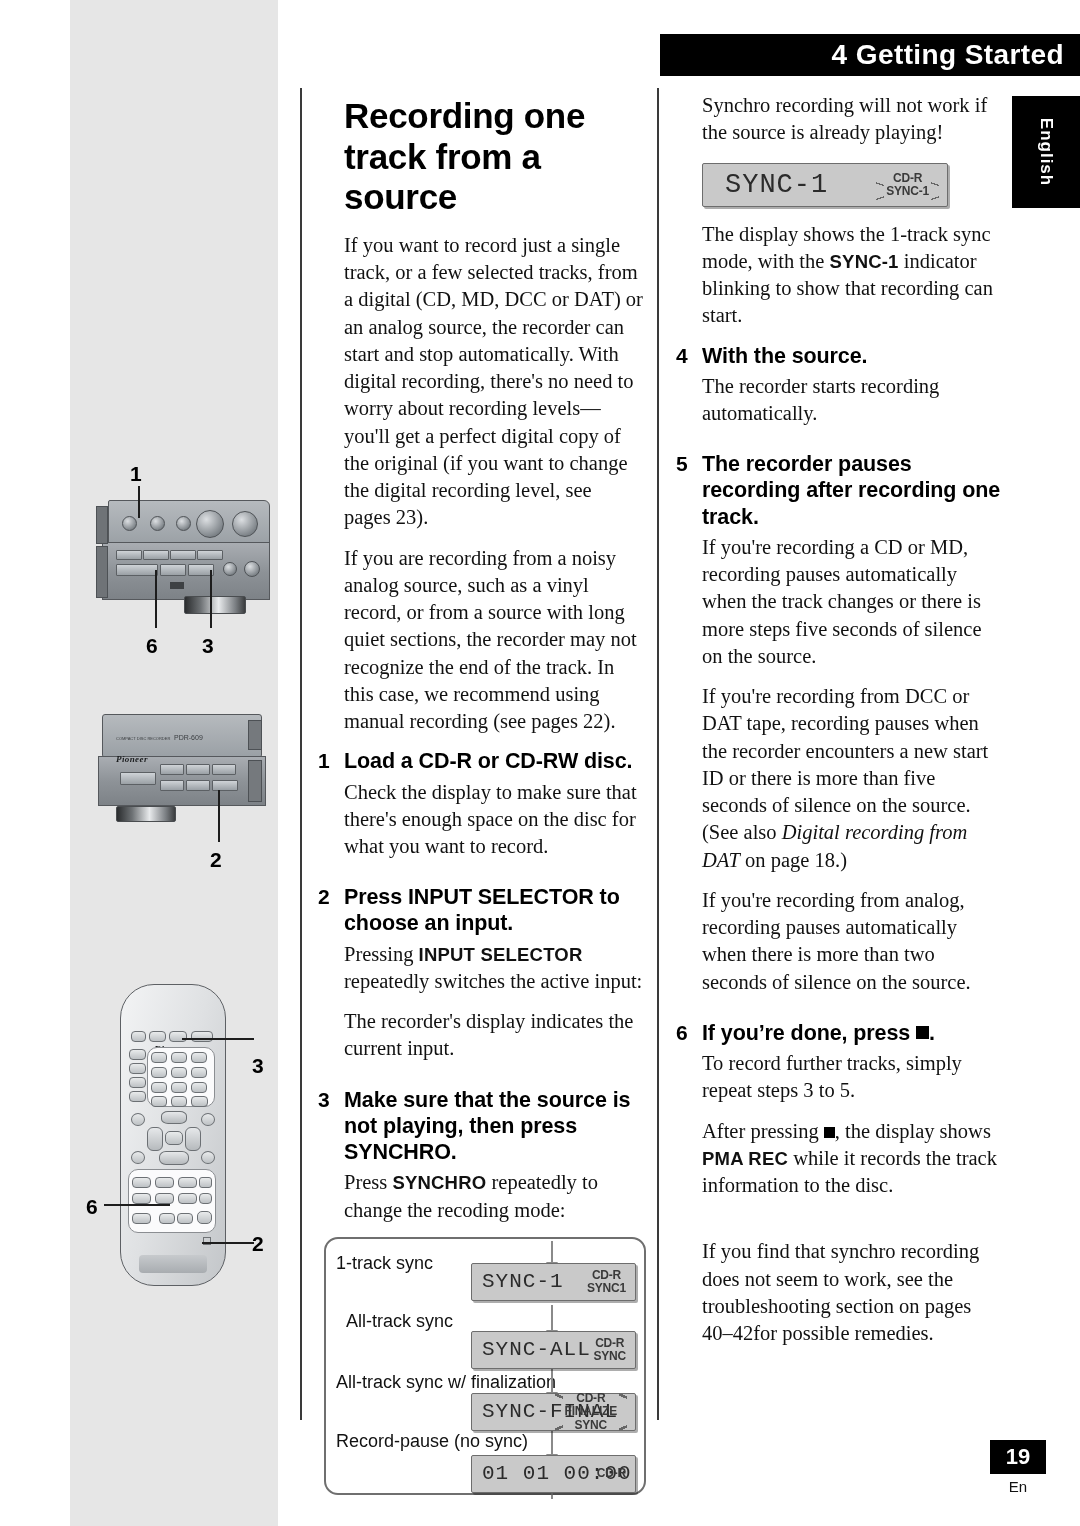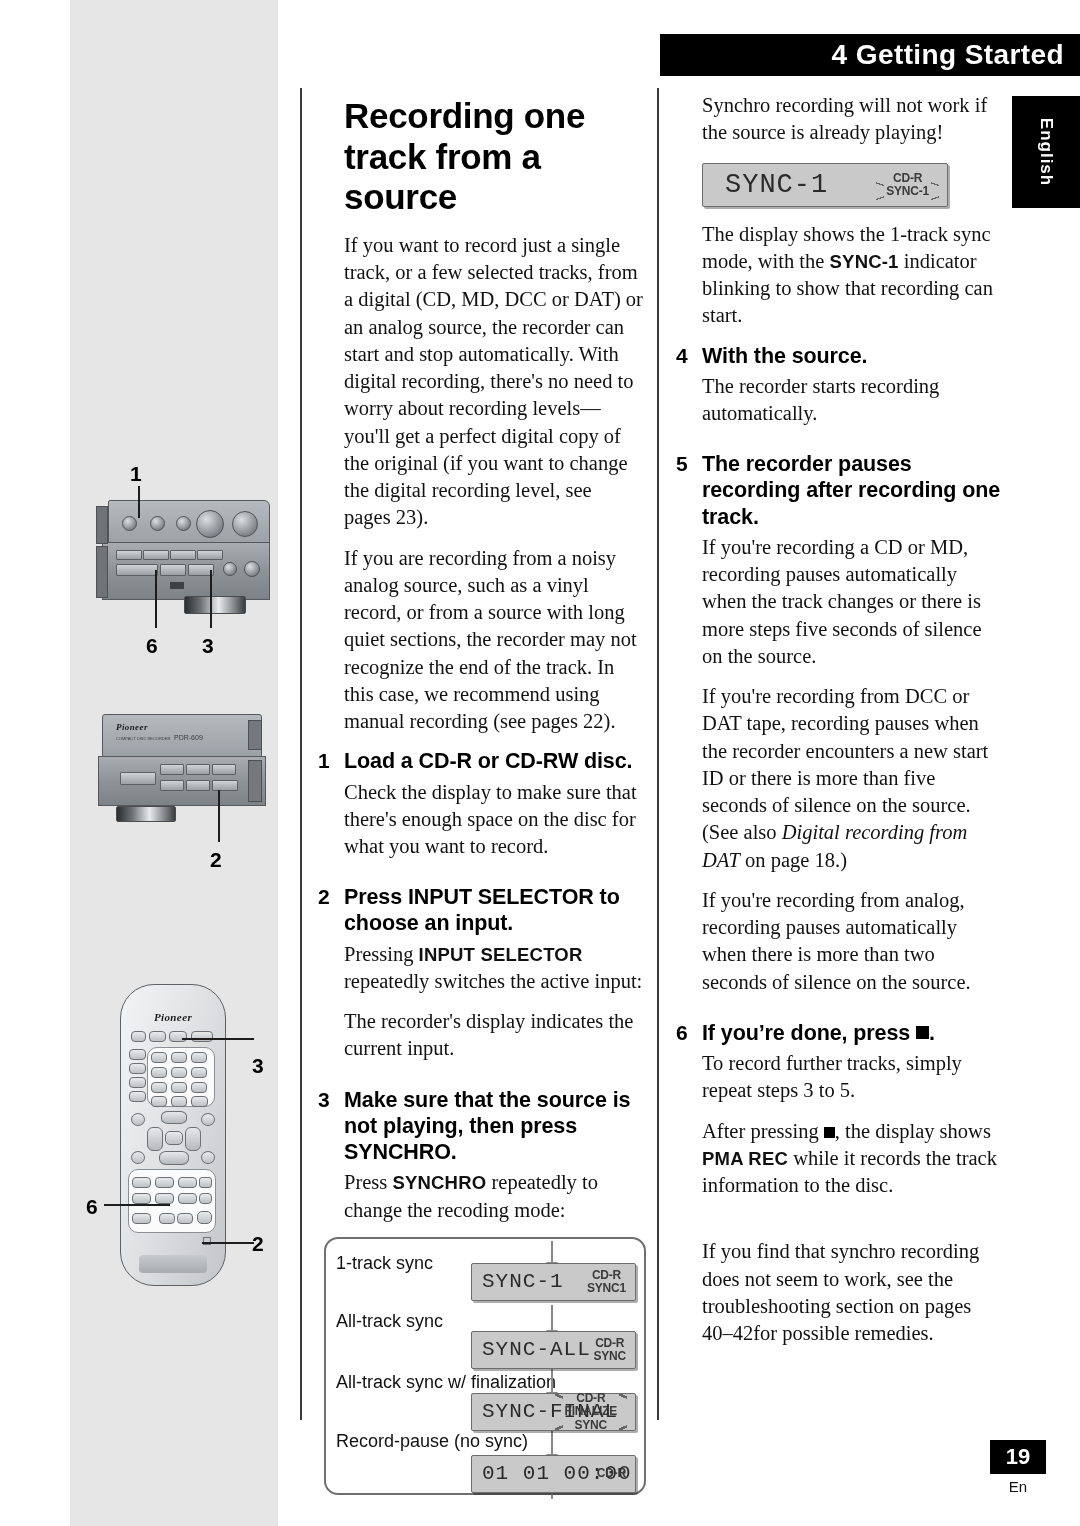--- a/index.html
+++ b/index.html
@@ -146,21 +146,21 @@
 
   
   .remote-body{
     background:linear-gradient(105deg,#f3f4f5 0%,#dfe1e3 48%,#c3c6c9 100%);
     border:1.6px solid #5d6064;border-radius:34px;
   }
   .remote-inner{background:#fbfbfc;border:1px solid #8b8e92;border-radius:10px;}
   .rbtn{background:linear-gradient(180deg,#e9ebec,#bdc1c4);border:1px solid #6c7074;border-radius:4px;}
   .rbtn.round{border-radius:50%;}
   .pioneer-wm{
-    font-family:"Liberation Serif",serif;font-style:italic;font-weight:bold;color:#1b1d1f;letter-spacing:.4px;
+    font-family:"Liberation Serif",serif;font-style:italic;font-weight:bold;color:#1b1d1f;letter-spacing:.4px;margin-top:32px;
   }
 </style>
 </head>
 <body>
 
 <div class="page">
 
   <div class="gray-band"></div>
   <div class="rule-1"></div>
   <div class="rule-2"></div>
@@ -313,21 +313,21 @@
     <div class="gap"></div>
 
     <div class="step">
       <span class="num">3</span>
       <div class="head">Make sure that the source is not playing, then press SYNCHRO.</div>
     </div>
     <p class="body"><span>Press </span><b class="sans">SYNCHRO</b><span> repeatedly to change the recoding mode:</span></p>
 
     <div class="cycle">
       <div class="lbl" style="left:10px;top:14px;">1-track sync</div>
-      <div class="lbl" style="left:10px;top:72px;">All-track sync</div>
+      <div class="lbl" style="left:20px;top:72px;">All-track sync</div>
       <div class="lbl" style="left:10px;top:133px;">All-track sync w/ finalization</div>
       <div class="lbl" style="left:10px;top:192px;">Record-pause (no sync)</div>
 
       <div class="loopline" style="left:0px;top:-2px;width:0;height:0;"></div>
       <div class="arrow" style="left:225px;top:2px;height:22px;"></div>
       <div class="arrow" style="left:225px;top:66px;height:26px;"></div>
       <div class="arrow" style="left:225px;top:128px;height:26px;"></div>
       <div class="arrow" style="left:225px;top:190px;height:26px;"></div>
       <div class="loopline" style="left:225px;top:254px;width:2px;height:6px;"></div>
 

